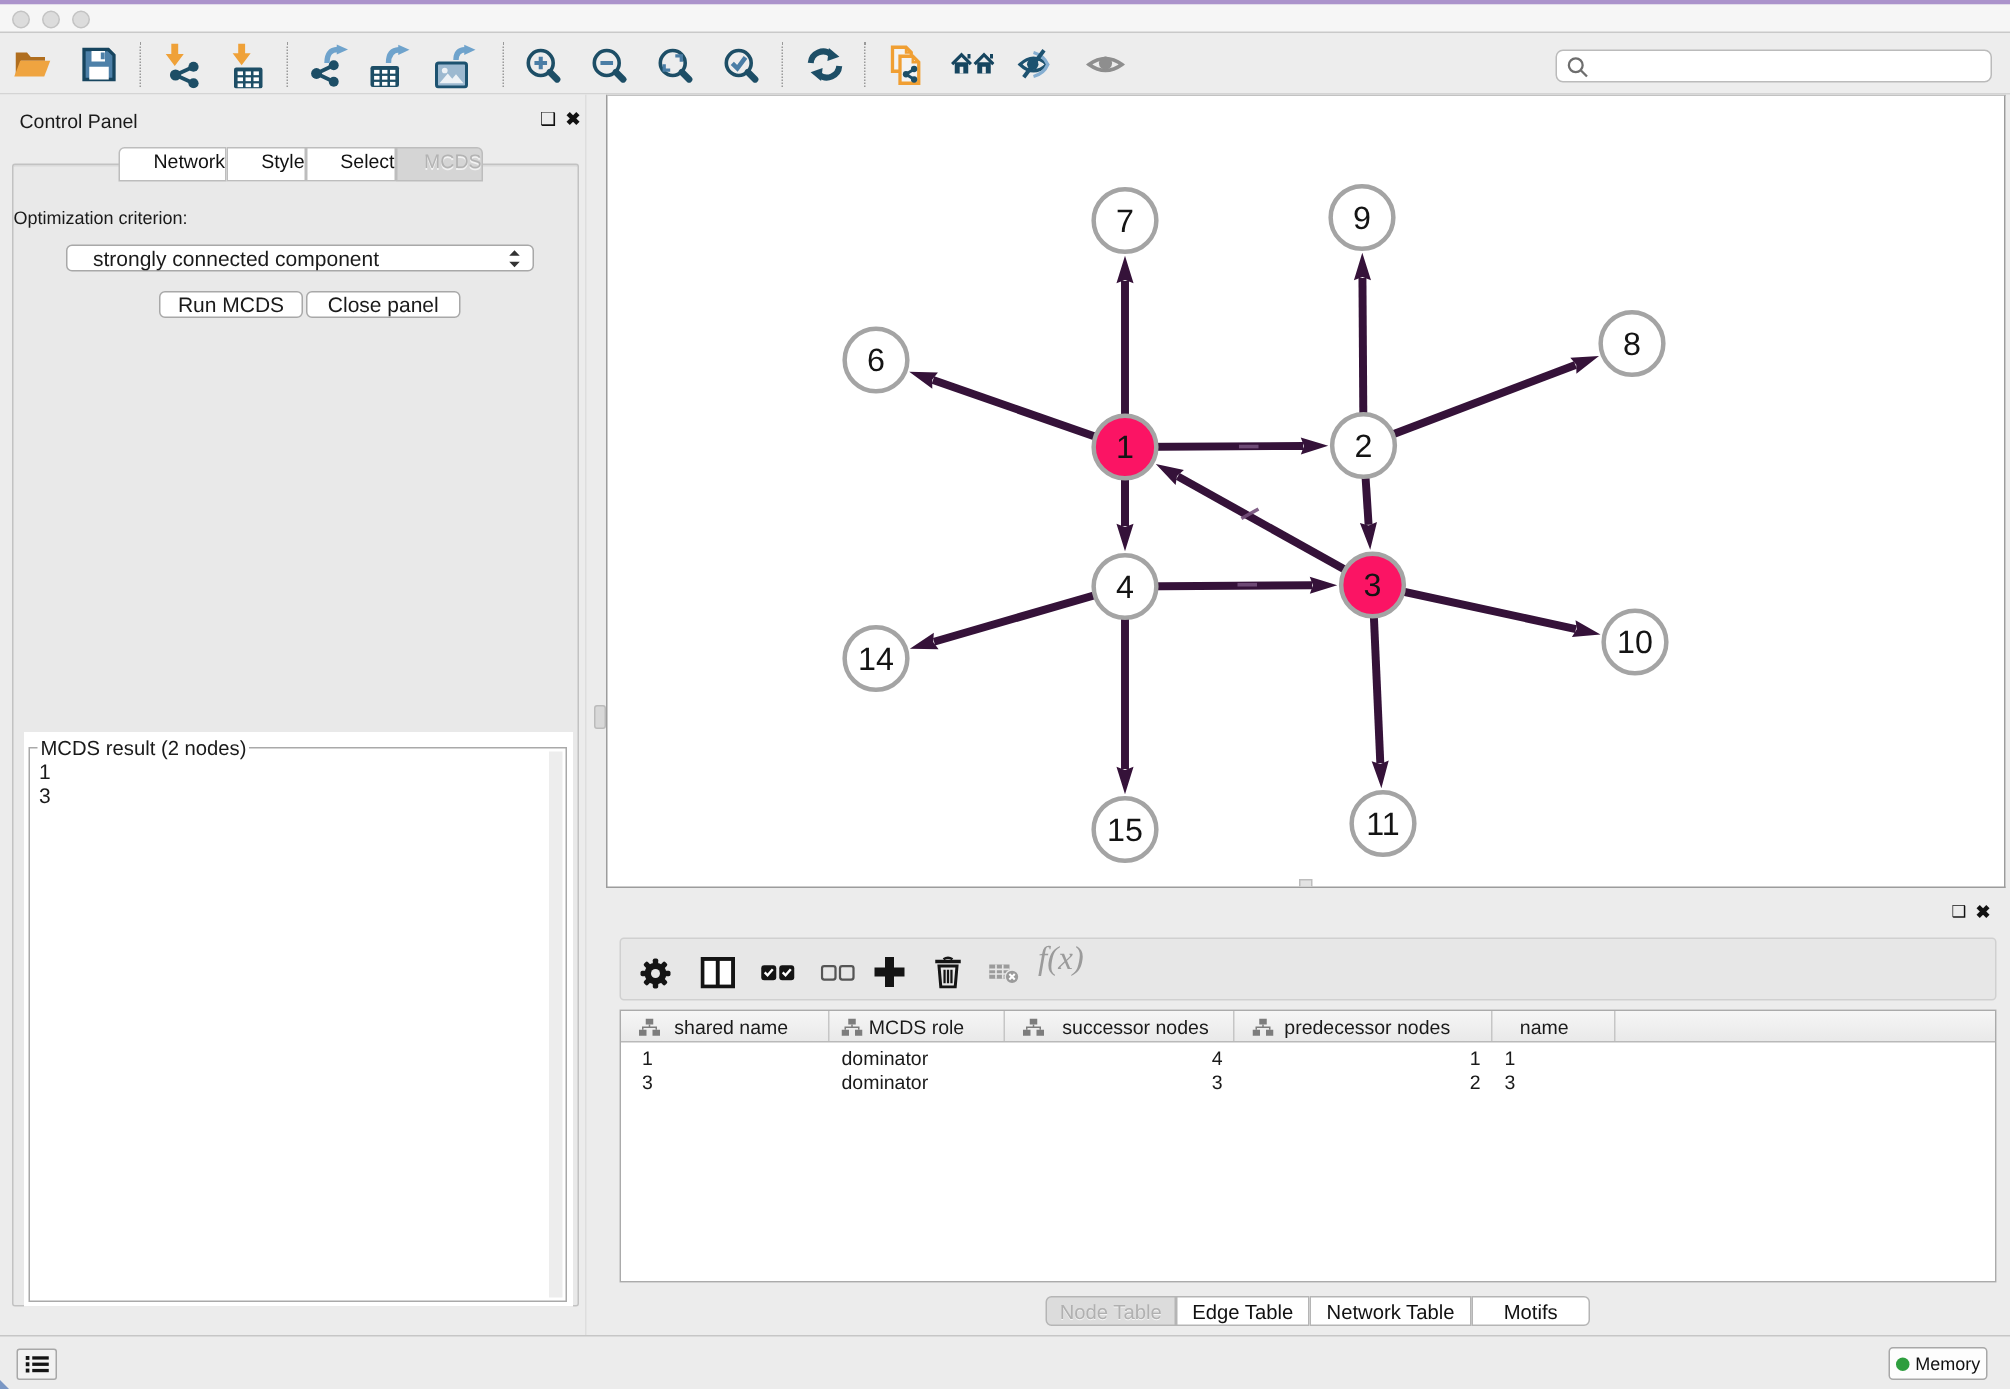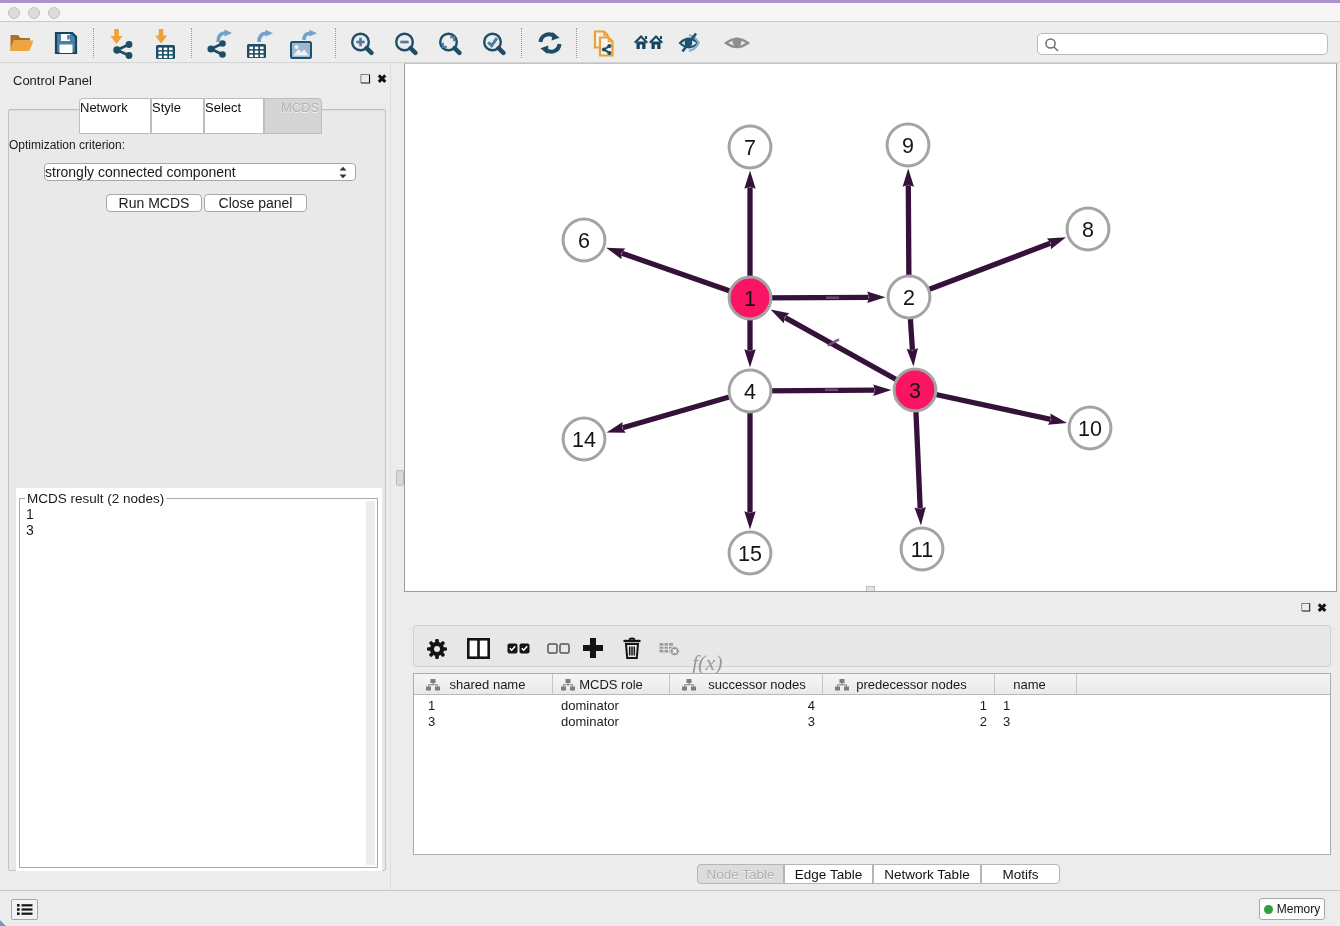--- a/index.html
+++ b/index.html
@@ -14,25 +14,25 @@
 
 #toolbar { left:0; top:23px; width:1340px; height:40px; background:#ededed; border-bottom:1px solid #d4d4d4; }
 .tbi { position:absolute; top:8px; }
 .tsep { position:absolute; top:5px; height:30px; width:0; border-left:1px dotted #9a9a9a; }
 #searchbox { position:absolute; left:1037px; top:10px; width:291px; height:22px; background:#fff; border:1px solid #bbb; border-radius:5px; }
 
 #cpanel { left:0; top:63px; width:390px; height:827px; background:#ececec; }
 .paneltitle { position:absolute; left:13px; top:10px; font-size:13px; color:#1a1a1a; }
 .pbtns { position:absolute; top:9px; font-size:12px; color:#111; }
 
-.tab { position:absolute; z-index:5; top:35px; height:36px; border:1px solid #bdbdbd; background:#fff; font-size:13px; color:#111; text-align:left; line-height:18px; }
+.tab { position:absolute; z-index:5; top:35px; height:23px; border:1px solid #bdbdbd; background:#fff; font-size:13px; color:#111; text-align:right; line-height:18px; }
 .tabsel { background:#d5d5d5; color:#b3b3b3; text-shadow:0 1px 0 #f2f2f2; border-radius:0 4px 0 0;padding-left:16px; }
 #tabcontent { position:absolute; left:8px; top:46px; width:378px; height:762px; background:#e9e9e9; border:1px solid #c2c2c2; border-radius:2px; box-shadow: inset 0 1px 0 #dadada; }
 #optlabel { position:absolute; left:0; top:28px; width:100%; text-align:left; font-size:12px; color:#1a1a1a; }
-#dropdown { position:absolute; left:35px; top:53px; width:312px; height:18px; background:#fff; border:1px solid #a8a8a8; border-radius:4px; font-size:14px; color:#1a1a1a; padding-left:0; line-height:16px; }
+#dropdown { position:absolute; left:35px; top:53px; width:312px; height:18px; background:#fff; border:1px solid #a8a8a8; border-radius:4px; font-size:14px; color:#1a1a1a; padding-left:17px; line-height:16px; }
 .btn { position:absolute; top:84px; height:18px; background:#fff; border:1px solid #a8a8a8; border-radius:4px; font-size:14px; color:#1a1a1a; text-align:center; line-height:16px; }
 #whitepanel { position:absolute; left:7px; top:378px; width:366px; height:383px; background:#fff; }
 #groupbox { position:absolute; left:3px; top:10px; width:359px; height:370px; border:1px solid #a9a9a9; }
 #grouptitle { position:absolute; left:5px; top:-8px; background:#fff; padding:0 2px; font-size:13.5px; color:#1a1a1a; }
 #mcdstext { position:absolute; left:6px; top:7px; font-size:14px; color:#1a1a1a; line-height:16px; }
 #gbscroll { position:absolute; right:2px; top:2px; width:9px; height:364px; background:#ededed; }
 
 #vsplit { left:390px; top:63px; width:14px; height:827px; background:#ececec; border-left:1px solid #dedede; }
 #vgrip { position:absolute; left:5px; top:407px; width:8px; height:16px; background:#d8d8d8; border:1px solid #bbb; border-radius:2px; }
 
@@ -362,21 +362,21 @@
         <rect x="0.5" y="2" width="13.5" height="9.5" fill="#9b9b9b"></rect>
         <g stroke="#e7e7e7" stroke-width="1.1">
           <line x1="0.5" y1="5.2" x2="14" y2="5.2"></line>
             <line x1="0.5" y1="8.3" x2="14" y2="8.3"></line>
           <line x1="5" y1="2" x2="5" y2="11.5"></line>
             <line x1="9.5" y1="2" x2="9.5" y2="11.5"></line>
         </g>
         <circle cx="15.7" cy="10.2" r="4.6" fill="#9b9b9b" stroke="#e7e7e7" stroke-width="1"></circle>
         <path d="M13.9,8.4 L17.5,12 M17.5,8.4 L13.9,12" stroke="#fff" stroke-width="1.4"></path>
       </svg>
-      <div style="position:absolute;left:278px;top:24px;font-family:'Liberation Serif',serif;font-style:italic;font-size:22px;color:#9b9b9b;">f(x)</div>
+      <div style="position:absolute;left:278px;top:0;font-family:'Liberation Serif',serif;font-style:italic;font-size:22px;color:#9b9b9b;">f(x)</div>
     </div>
     <div id="ttable">
       <div id="thead">
         <div class="th" style="left:0; width:139px; padding-left:9px;">shared name</div>
         <div class="th" style="left:139px; width:117px;">MCDS role</div>
         <div class="th" style="left:256px; width:153px; padding-left:22px;">successor nodes</div>
         <div class="th" style="left:409px; width:172px; padding-left:6px;">predecessor nodes</div>
         <div class="th" style="left:581px; width:82px; padding-right:12px;">name</div>
         <svg class="hico" style="left:12px;" width="14" height="12" viewBox="0 0 14 12">
             <g fill="#7d7d7d">

